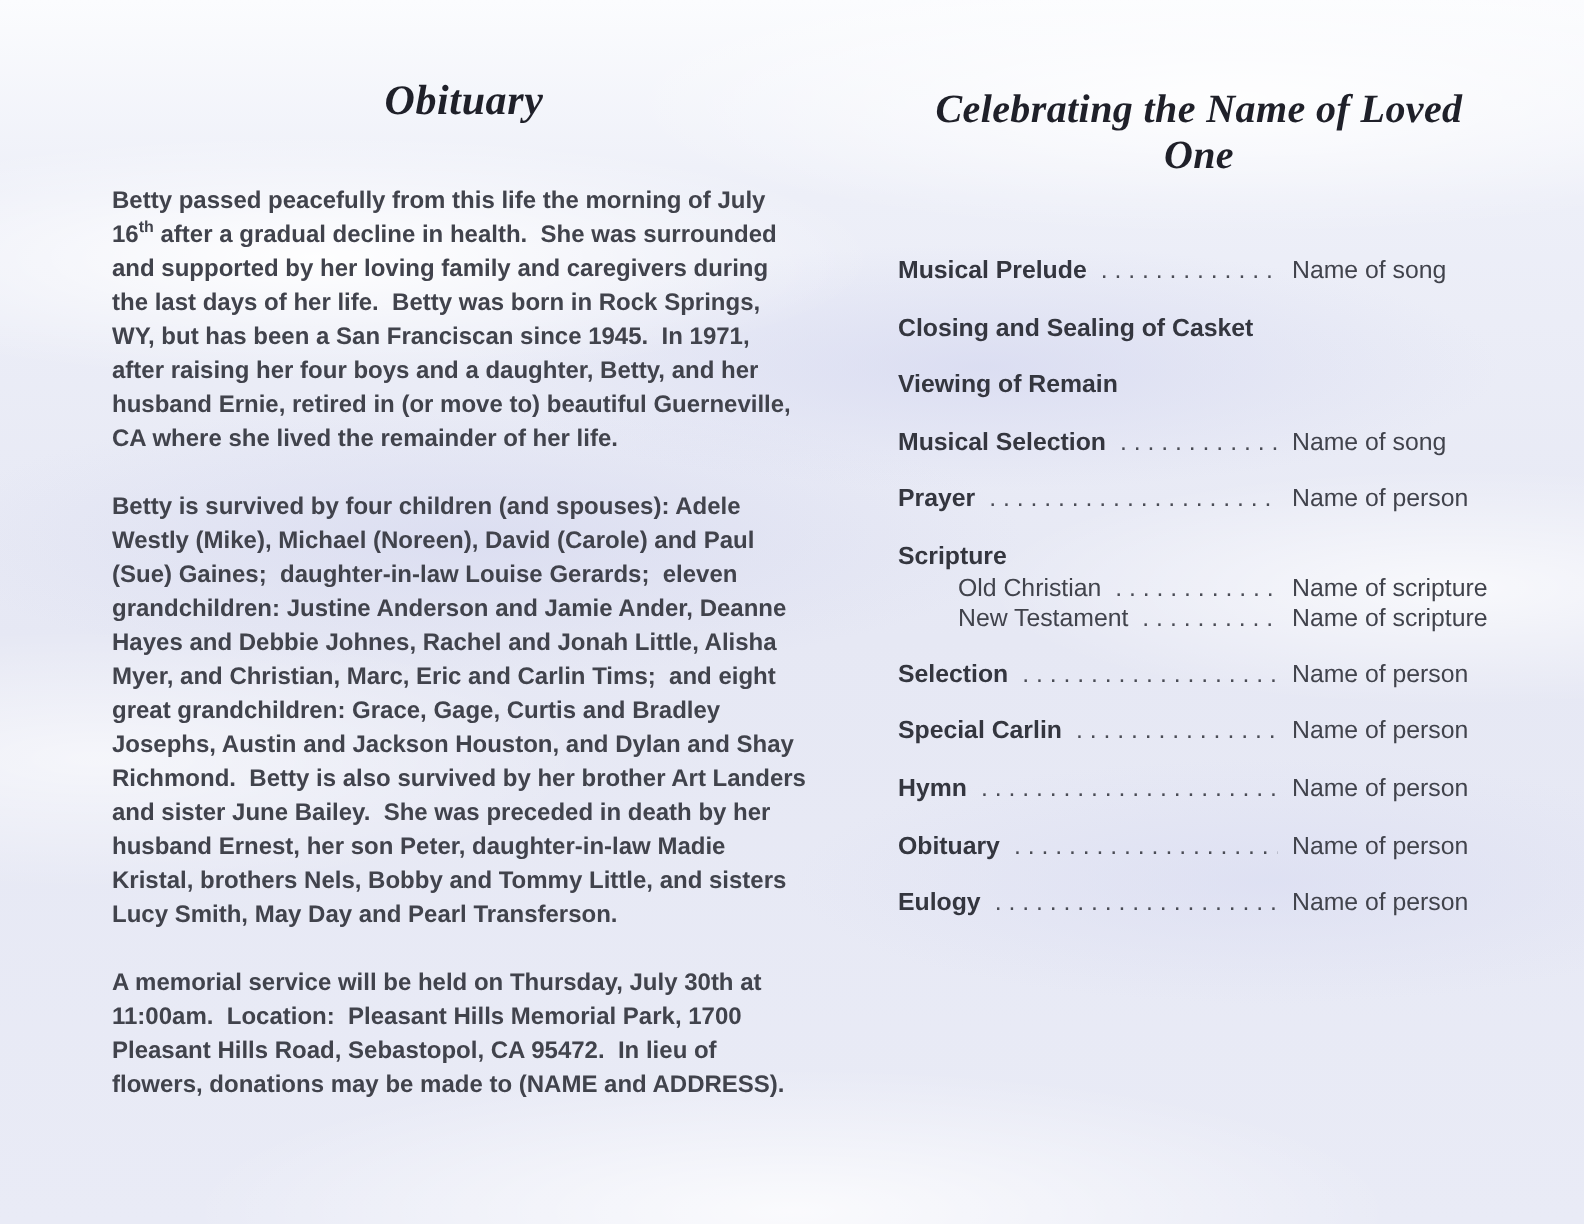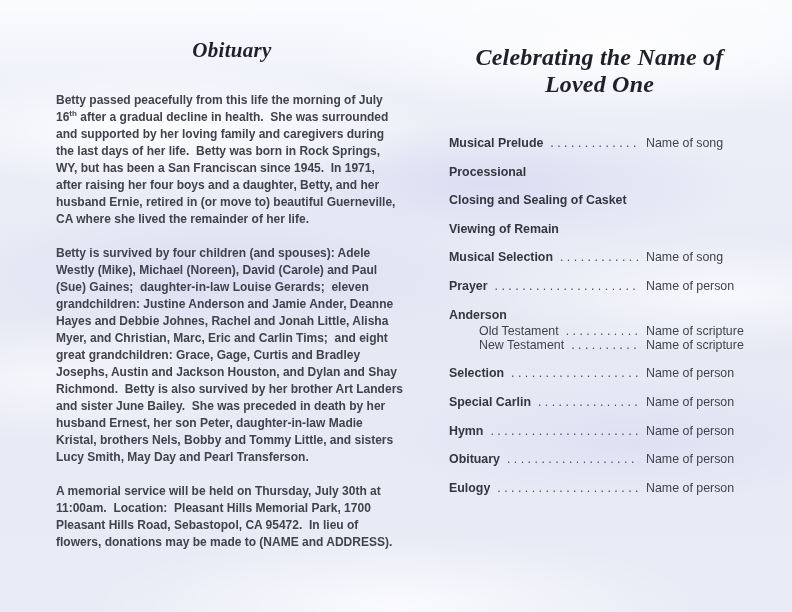--- a/index.html
+++ b/index.html
@@ -36,21 +36,21 @@
     white-space: pre-wrap;
     font-size: 12px; line-height: 17px;
     color: #41434c;
     margin: 0 0 17px 0;
     font-weight: bold;
   }
   .sup { vertical-align: super; font-size: 8px; line-height: 0; text-align: center; }
 
   
   .right-page { position: absolute; left: 449px; top: 44px; width: 301px; }
-  .right-page .page-title { font-size: 24px; margin-bottom: 37px; letter-spacing: 0.2px; }
+  .right-page .page-title { font-size: 20px; margin-bottom: 37px; letter-spacing: 0.2px; }
 
   .service-row {
     display: flex; align-items: center;
     font-size: 12.4px; line-height: 16px;
     color: #41434c;
     margin: 0 0 12.6px 0;
   }
   .service-label { flex: 0 0 auto; font-weight: bold; color: #34363f; }
   .service-suffix { margin-left: 5px; }
   .leader {
@@ -104,44 +104,41 @@
 
   <section class="right-page">
     <h1 class="page-title">Celebrating the Name of Loved One</h1>
     <div id="service-list">
         <div class="service-row">
           <span class="service-label">Musical Prelude</span>
           <span class="leader">. . . . . . . . . . . . . . . . . . . . . . . . . . . . . . . . . . . . . . . . . . . . . . . . . . . . . . . . . . . .</span>
           <span class="service-value">Name of song</span>
         </div>
         <div class="service-row">
-          <span class="service-label">Processional</span>
-        </div>
-        <div class="service-row">
           <span class="service-label">Closing and Sealing of Casket</span>
         </div>
         <div class="service-row">
           <span class="service-label">Viewing of Remain</span>
         </div>
         <div class="service-row">
           <span class="service-label">Musical Selection</span>
           <span class="leader">. . . . . . . . . . . . . . . . . . . . . . . . . . . . . . . . . . . . . . . . . . . . . . . . . . . . . . . . . . . .</span>
           <span class="service-value">Name of song</span>
         </div>
         <div class="service-row">
           <span class="service-label">Prayer</span>
           <span class="leader">. . . . . . . . . . . . . . . . . . . . . . . . . . . . . . . . . . . . . . . . . . . . . . . . . . . . . . . . . . . .</span>
           <span class="service-value">Name of person</span>
         </div>
         <div class="service-row" style="margin-bottom: 0px;">
-          <span class="service-label">Anderson</span>
+          <span class="service-label">Scripture</span>
         </div>
         <div class="service-subgroup">
           <div class="service-subrow">
-            <span class="service-sublabel">Old Testament</span>
+            <span class="service-sublabel">Old Christian</span>
             <span class="leader">. . . . . . . . . . . . . . . . . . . . . . . . . . . . . . . . . . . . . . . . . . . . . . . . . . . . . . . . . . . .</span>
             <span class="service-value">Name of scripture</span>
           </div>
           <div class="service-subrow">
             <span class="service-sublabel">New Testament</span>
             <span class="leader">. . . . . . . . . . . . . . . . . . . . . . . . . . . . . . . . . . . . . . . . . . . . . . . . . . . . . . . . . . . .</span>
             <span class="service-value">Name of scripture</span>
           </div>
         </div>
         <div class="service-row">

